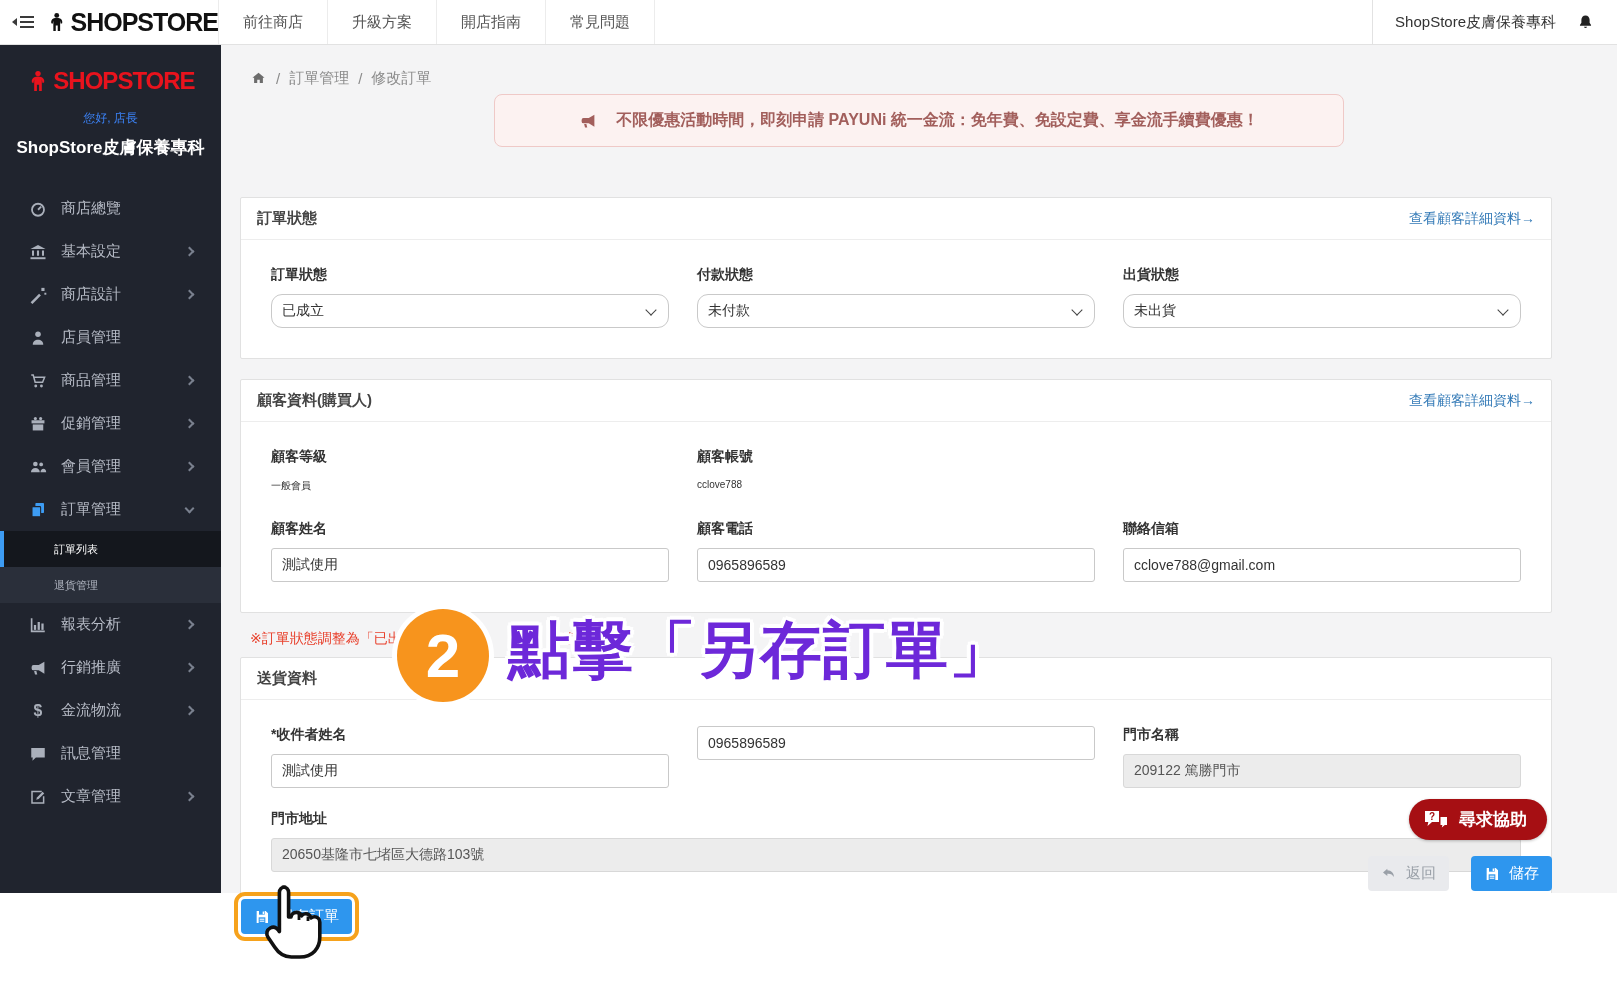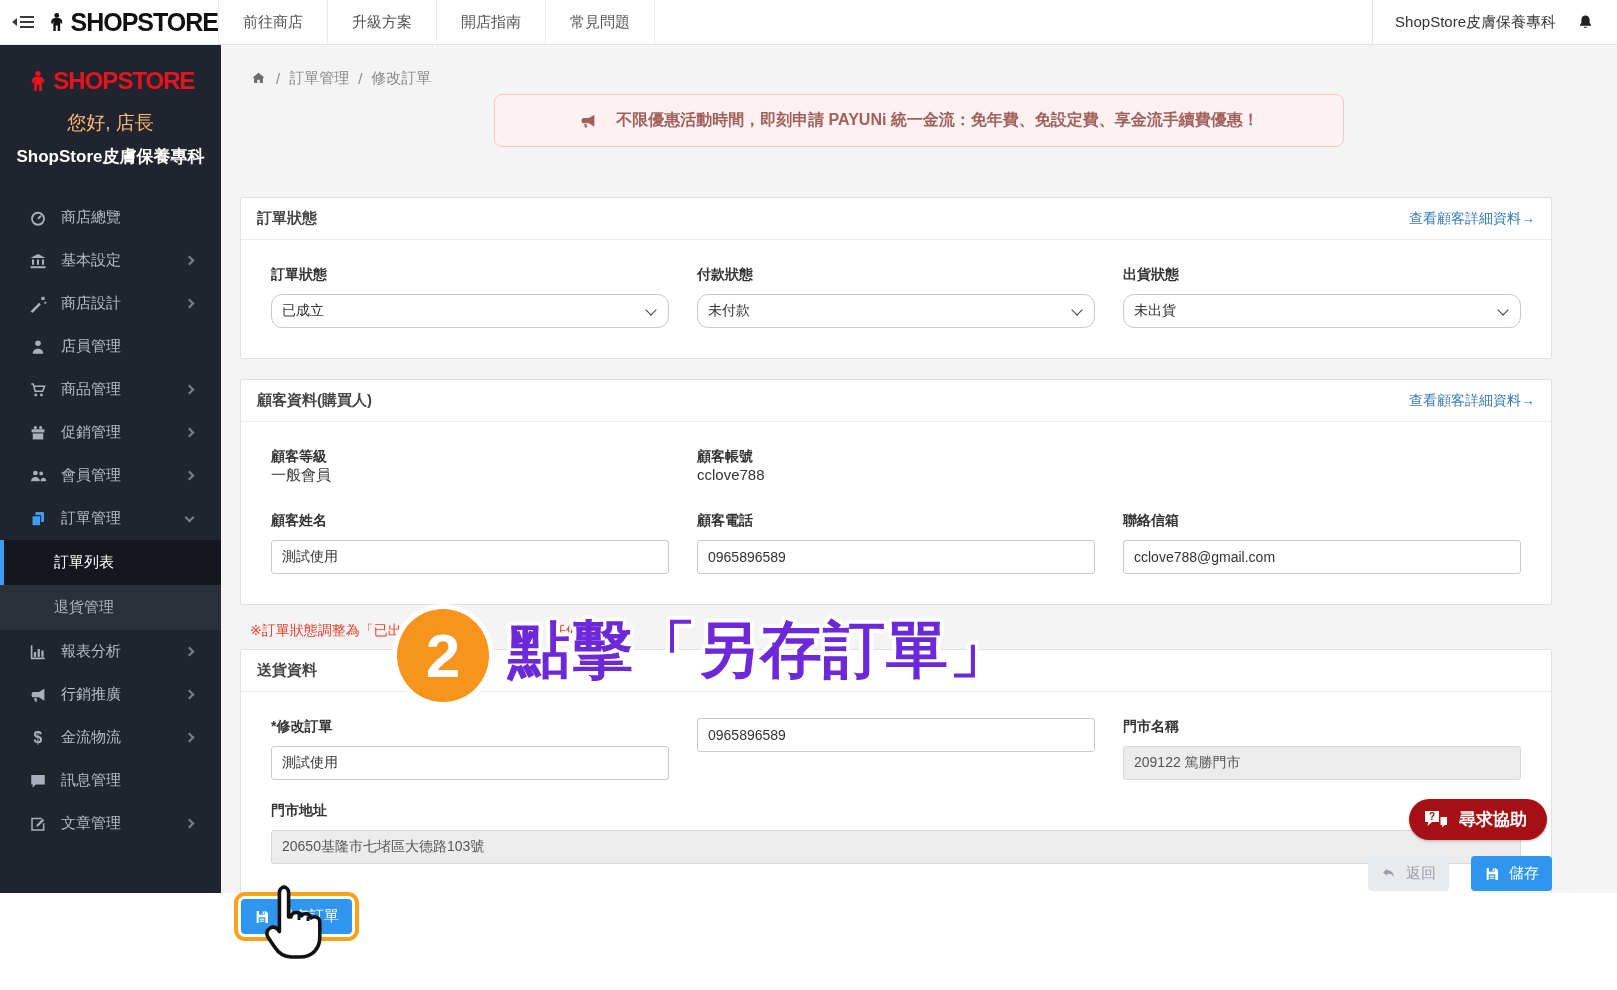--- a/index.html
+++ b/index.html
@@ -18,30 +18,30 @@
   .nav-item { display:flex; align-items:center; padding:0 24px; font-size:15px; color:#555; border-left:1px solid #ececec; cursor:pointer; }
   .nav-item:last-child { border-right:1px solid #ececec; }
   .nav-spacer { flex:1; }
   .nav-right { display:flex; align-items:center; gap:20px; padding:0 22px; border-left:1px solid #e2e2e2; font-size:15px; color:#333; }
 
   
   .sidebar { position:absolute; top:45px; left:0; width:221px; height:848px; background:#20242e; z-index:30; }
   .side-head { text-align:center; padding-top:22px; }
   .side-logo { display:flex; align-items:center; justify-content:center; gap:3px; color:#e8131d; }
   .side-logo .brand-text { font-size:24px; }
-  .side-greet { margin-top:15px; color:#fdba74; font-size:19px; }
+  .side-greet { margin-top:15px; color:#3b82f6; font-size:12px; }
   .side-store { margin-top:9px; color:#fff; font-size:17px; font-weight:bold; }
   .side-menu { margin-top:28px; }
   .side-item { height:43px; display:flex; align-items:center; padding:0 28px; font-size:15px; color:#b6bbc6; cursor:pointer; }
   .side-item .micon { width:20px; height:20px; margin-right:13px; display:flex; align-items:center; justify-content:center; color:#aab0bb; flex:none; }
   .side-item.blue-ic .micon { color:#3d9cf3; }
   .chev { margin-left:auto; width:7px; height:7px; border-right:2px solid #79808e; border-bottom:2px solid #79808e; flex:none; }
   .chev.r { transform:rotate(-45deg); }
   .chev.d { transform:rotate(45deg); margin-top:-3px; }
-  .sub-item { height:45px; display:flex; align-items:center; padding-left:54px; font-size:15px; cursor:pointer;text-align:right; }
+  .sub-item { height:36px; display:flex; align-items:center; padding-left:54px; font-size:11px; cursor:pointer;text-align:right; }
   .sub-item.active { background:#14171d; border-left:4px solid #3d9cf3; padding-left:50px; color:#fff; }
   .sub-item.idle { background:#2a2f3a; color:#afb4bf; }
 
   
   .main { position:absolute; top:45px; left:221px; width:1396px; height:848px; background:#f4f4f5; }
   .breadcrumb { margin:24px 0 0 29px; display:flex; align-items:center; gap:9px; color:#8b8b8b; font-size:15px; }
   .crumb-home { color:#6c6c6c; display:flex; }
   .alert { width:850px; height:53px; margin:6px auto 0; background:#fcf2f1; border:1px solid #efc9c7; border-radius:8px; display:flex; align-items:center; justify-content:center; gap:19px; color:#a25f5c; font-size:16px; font-weight:bold; }
   .card { margin:0 65px 0 19px; background:#fff; border:1px solid #e1e1e1; border-radius:2px; }
   .card.c1 { margin-top:50px; }
@@ -49,21 +49,21 @@
   .card.c3 { margin-top:9px; }
   .card-head { display:flex; align-items:center; justify-content:space-between; padding:11px 16px; border-bottom:1px solid #ededed; }
   .card-title { font-size:15px; font-weight:bold; color:#454545; }
   .card-link { font-size:14px; color:#337ab7; cursor:pointer; text-decoration:none; }
   .card-body { padding:26px 30px 30px; }
   .grid3 { display:grid; grid-template-columns:1fr 1fr 1fr; column-gap:28px; }
   .f-label { font-size:14px; font-weight:bold; color:#333; margin-bottom:10px; }
   .sel { position:relative; height:34px; border:1px solid #c9c9c9; border-radius:11px; background:#fff; display:flex; align-items:center; padding:0 28px 0 10px; font-size:14px; color:#333; cursor:pointer; }
   .sel::after { content:""; position:absolute; right:13px; top:11px; width:7px; height:7px; border-right:1.6px solid #444; border-bottom:1.6px solid #444; transform:rotate(45deg); }
   .s-label { font-size:14px; font-weight:bold; color:#333; }
-  .s-value { font-size:15px; color:#333; }
+  .s-value { margin-top:13px; font-size:10px; color:#333; }
   .static-row { margin-bottom:27px; }
   .tin { width:100%; height:34px; border:1px solid #c9c9c9; border-radius:3px; padding:0 10px; font-size:14px; color:#333; font-family:inherit; background:#fff; }
   .tin.off { background:#ececec; border-color:#d8d8d8; color:#555; }
   .note { margin:17px 0 0 29px; display:flex; color:#e8402c; font-size:14px; }
   .note-gap { width:108px; }
   .addr-row { margin-top:22px; }
 
   
   .btn { display:inline-flex; align-items:center; gap:9px; height:35px; padding:0 13px; border:none; border-radius:4px; font-size:15px; cursor:pointer; font-family:inherit; }
   .btn-blue { background:#2e96ee; color:#fff; }
@@ -362,21 +362,21 @@
       <span>任何送</span>
     </div>
 
     <div class="card c3">
       <div class="card-head">
         <span class="card-title">送貨資料</span>
       </div>
       <div class="card-body">
         <div class="grid3">
           <div>
-            <div class="f-label">*修改訂單</div>
+            <div class="f-label">*收件者姓名</div>
             <input class="tin" value="測試使用" style="">
           </div>
           <div>
             <input class="tin" value="0965896589" style="">
           </div>
           <div>
             <div class="f-label">門市名稱</div>
             <input class="tin off" disabled="" value="209122 篤勝門市" style="">
           </div>
         </div>

